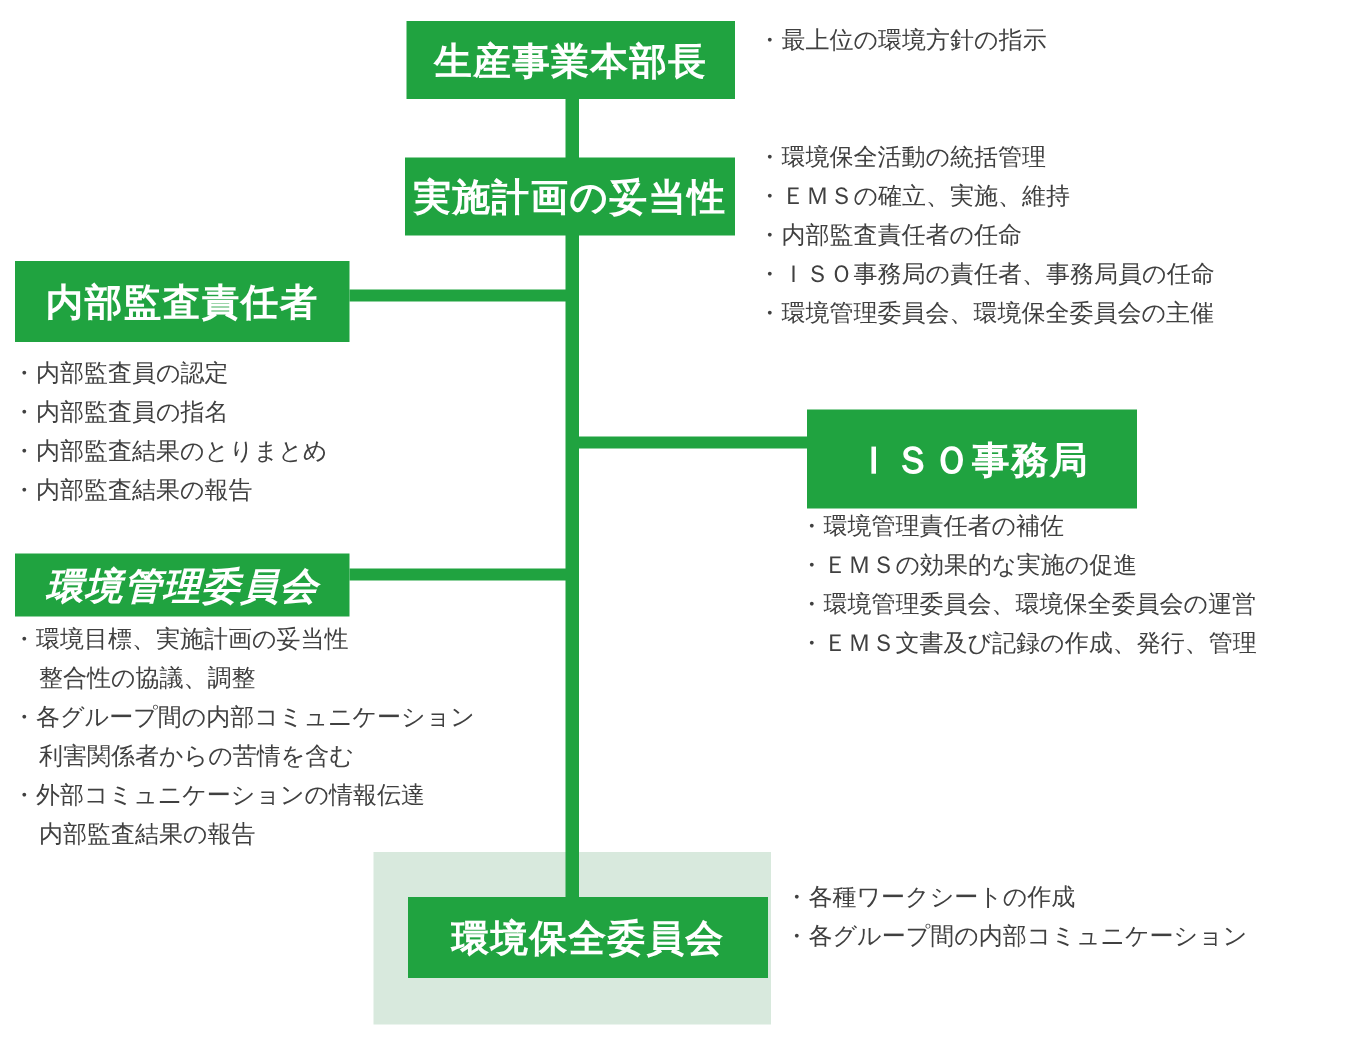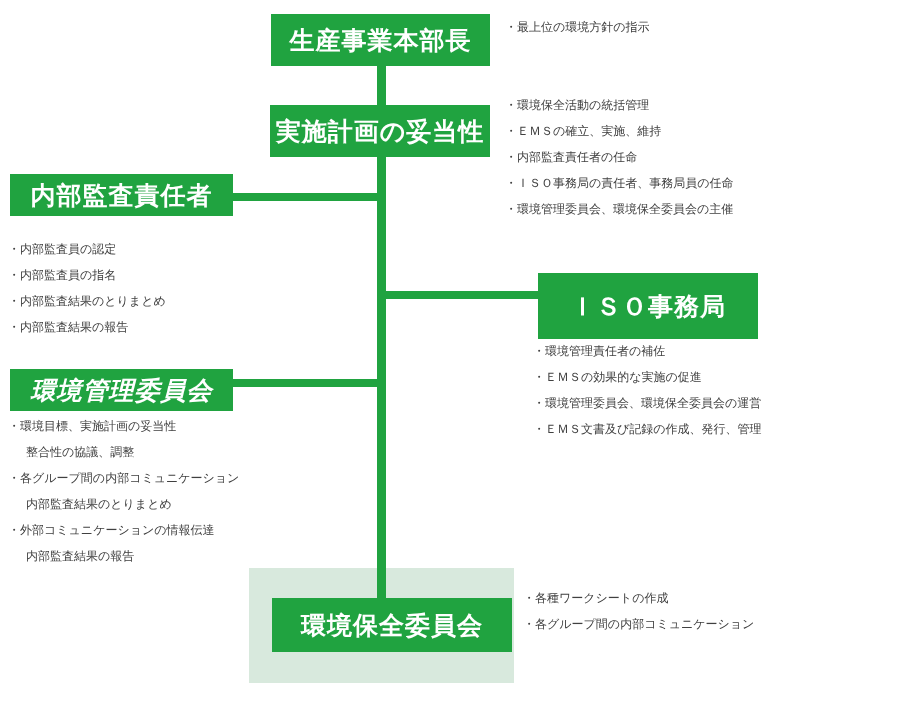--- a/index.html
+++ b/index.html
@@ -45,30 +45,30 @@
     font-size: 25px;
     letter-spacing: 1px;
     display: flex;
     align-items: center;
     justify-content: center;
     z-index: 2;
     white-space: nowrap;
   }
   .box-head         { left: 271px; top: 14px;  width: 219px; height: 52px; }
   .box-envmgr       { left: 270px; top: 105px; width: 220px; height: 52px; }
-  .box-audit        { left: 10px;  top: 174px; width: 223px; height: 42px; }
+  .box-audit        { left: 10px;  top: 174px; width: 223px; height: 54px; }
   .box-iso          { left: 538px; top: 273px; width: 220px; height: 66px; }
   .box-committee    { left: 10px;  top: 369px; width: 223px; height: 42px; font-style: italic; }
   .box-conservation { left: 272px; top: 598px; width: 240px; height: 54px; }
 
   
   .bullets {
     position: absolute;
     color: var(--text);
-    font-size: 12px;
+    font-size: 16px;
     line-height: 26px;
     z-index: 2;
   }
   .bullets .line {
     padding-left: 18px;
     text-indent: -18px;
     white-space: nowrap;
   }
   .bullets .line.cont { text-indent: 0; }
   .duties-head         { left: 505px; top: 14px; }
@@ -125,21 +125,21 @@
       <div class="line">・環境管理責任者の補佐</div>
       <div class="line">・ＥＭＳの効果的な実施の促進</div>
       <div class="line">・環境管理委員会、環境保全委員会の運営</div>
       <div class="line">・ＥＭＳ文書及び記録の作成、発行、管理</div>
     </div>
 
   <div class="bullets duties-committee">
       <div class="line">・環境目標、実施計画の妥当性</div>
       <div class="line cont">整合性の協議、調整</div>
       <div class="line">・各グループ間の内部コミュニケーション</div>
-      <div class="line cont">内部監査結果のとりまとめ</div>
+      <div class="line cont">利害関係者からの苦情を含む</div>
       <div class="line">・外部コミュニケーションの情報伝達</div>
       <div class="line cont">内部監査結果の報告</div>
     </div>
 
   <div class="bullets duties-conservation">
       <div class="line">・各種ワークシートの作成</div>
       <div class="line">・各グループ間の内部コミュニケーション</div>
     </div>
 
 </div>

